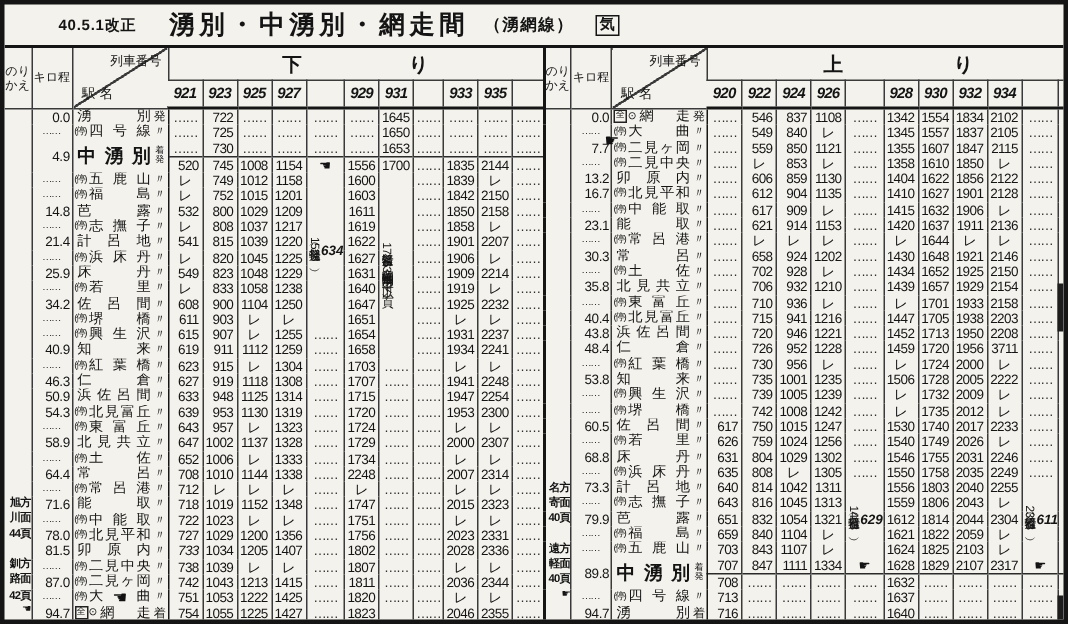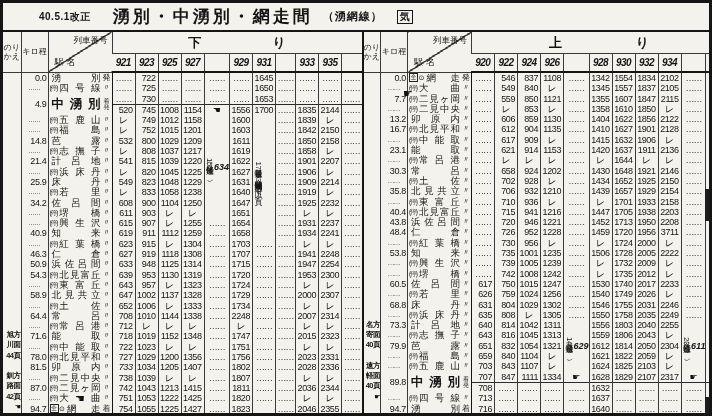--- a/index.html
+++ b/index.html
@@ -1637,21 +1637,21 @@
                 </span>
                 <span class="suf">〃</span>
               </div>
             </td>
             <td class="tc" style="border-left: 1.5px solid rgb(21, 21, 21);">651</td>
             <td class="tc">832</td>
             <td class="tc">1054</td>
             <td class="tc">1321</td>
             <td class="tc">1612</td>
             <td class="tc">1814</td>
-            <td class="tc">2050</td>
+            <td class="tc">2044</td>
             <td class="tc">2304</td>
             <td class="dots">……</td>
           </tr>
           <tr>
             <td class="km dk" rowspan="1">……</td>
             <td class="name" rowspan="1">
               <div class="nwrap">
                 <span class="pre">(停)</span>
                 <span class="nm">
                   <i>福</i>

